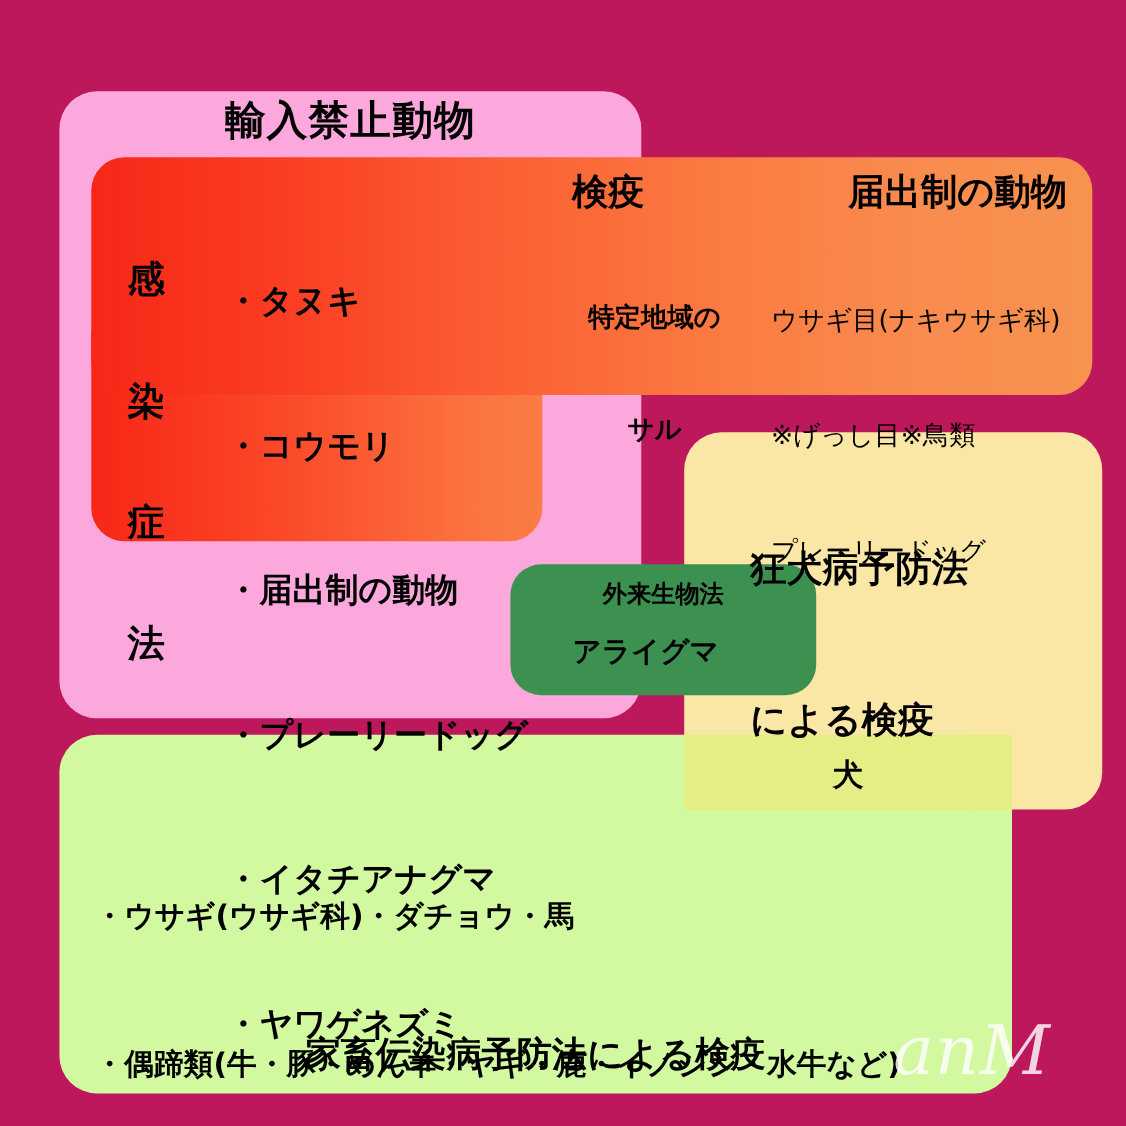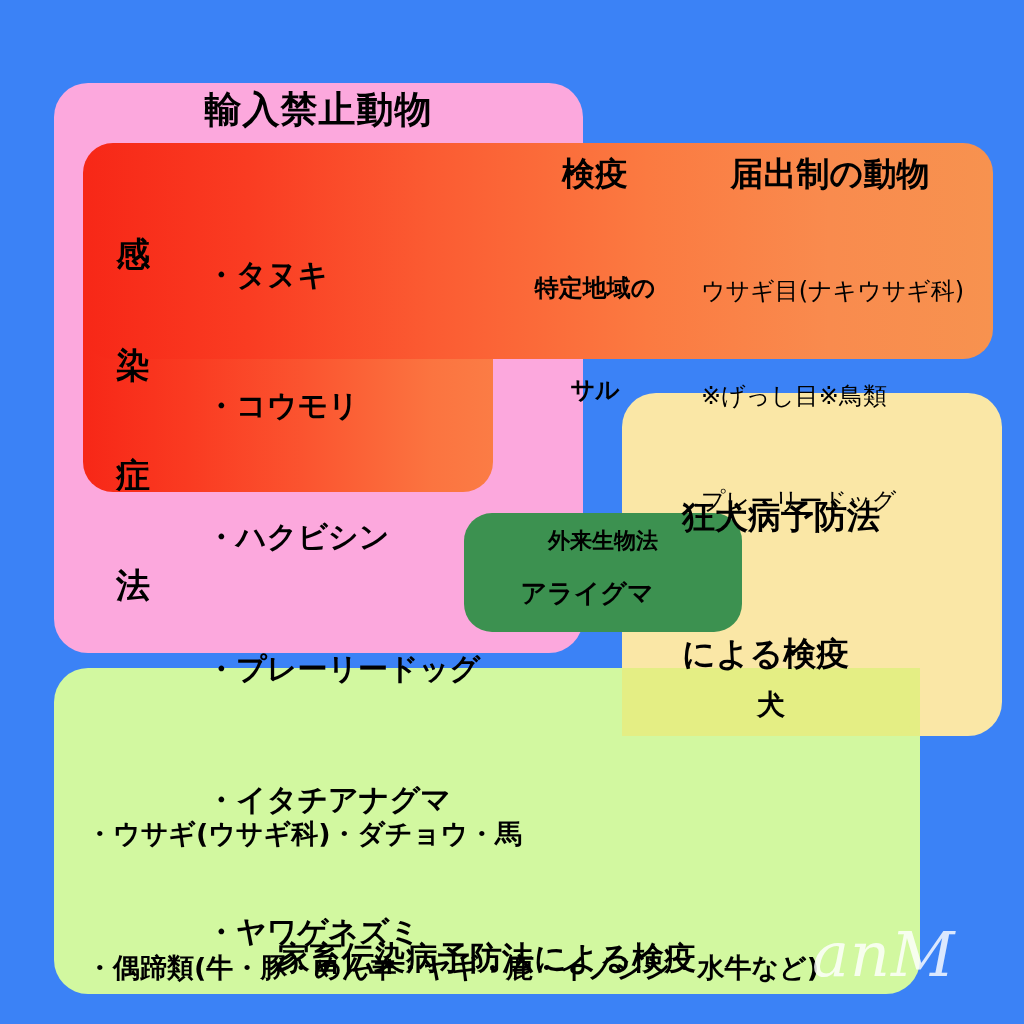--- a/index.html
+++ b/index.html
@@ -9,21 +9,21 @@
     background: #ffffff;
   }
   body {
     font-family: "DejaVu Sans", "Liberation Sans", sans-serif;
   }
   #stage {
     position: relative;
     width: 1024px;
     height: 1024px;
     overflow: hidden;
-    background: #3b82f6;
+    background: #be185d;
   }
 
   
   .box {
     position: absolute;
     box-sizing: border-box;
   }
 
   
   .box-pink {
@@ -145,39 +145,38 @@
     top: 165px;
     font-size: 30px;
     line-height: 1.46;
   }
   .t-animal-list .li { display: block; }
 
   .t-kenekie-title {
     left: 520px;
     top: 155px;
     width: 150px;
-    text-align: center;
     font-size: 33px;
   }
   .t-kenekie-sub {
     left: 500px;
     top: 203px;
     width: 190px;
     text-align: center;
     font-size: 24px;
     line-height: 1.42;
     font-weight: bold;
   }
   .t-kenekie-sub span { display: block; }
 
   .t-todokede-title {
     left: 690px;
     top: 155px;
     width: 280px;
-    text-align: center;
+    text-align: right;
     font-size: 33px;
   }
   .t-todokede-list {
     left: 688px;
     top: 204px;
     font-size: 24px;
     line-height: 1.46;
     margin-left: 13px;
   }
   .t-todokede-list span { display: block; }
@@ -278,21 +277,21 @@
   <div class="txt bold t-kansensho">
     <span>感</span>
     <span>染</span>
     <span>症</span>
     <span>法</span>
   </div>
 
   <div class="txt bold t-animal-list">
     <span class="li">・タヌキ</span>
     <span class="li">・コウモリ</span>
-    <span class="li">・ハクビシン</span>
+    <span class="li">・届出制の動物</span>
     <span class="li">・プレーリードッグ</span>
     <span class="li">・イタチアナグマ</span>
     <span class="li">・ヤワゲネズミ</span>
     
   </div>
 
   <div class="txt bold t-kenekie-title">検疫</div>
   <div class="txt t-kenekie-sub">
     <span>特定地域の</span>
     <span>サル</span>

